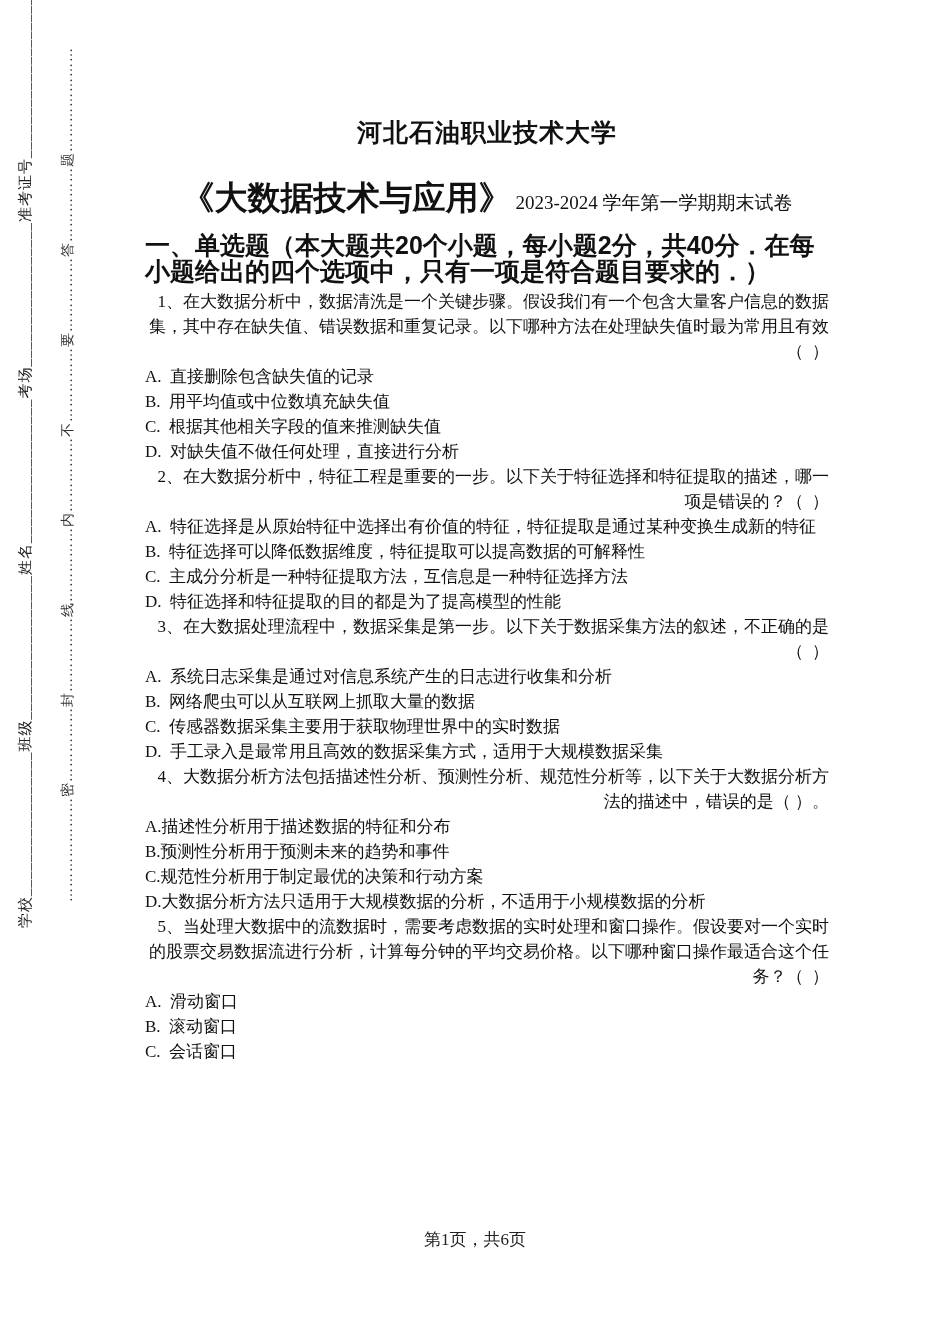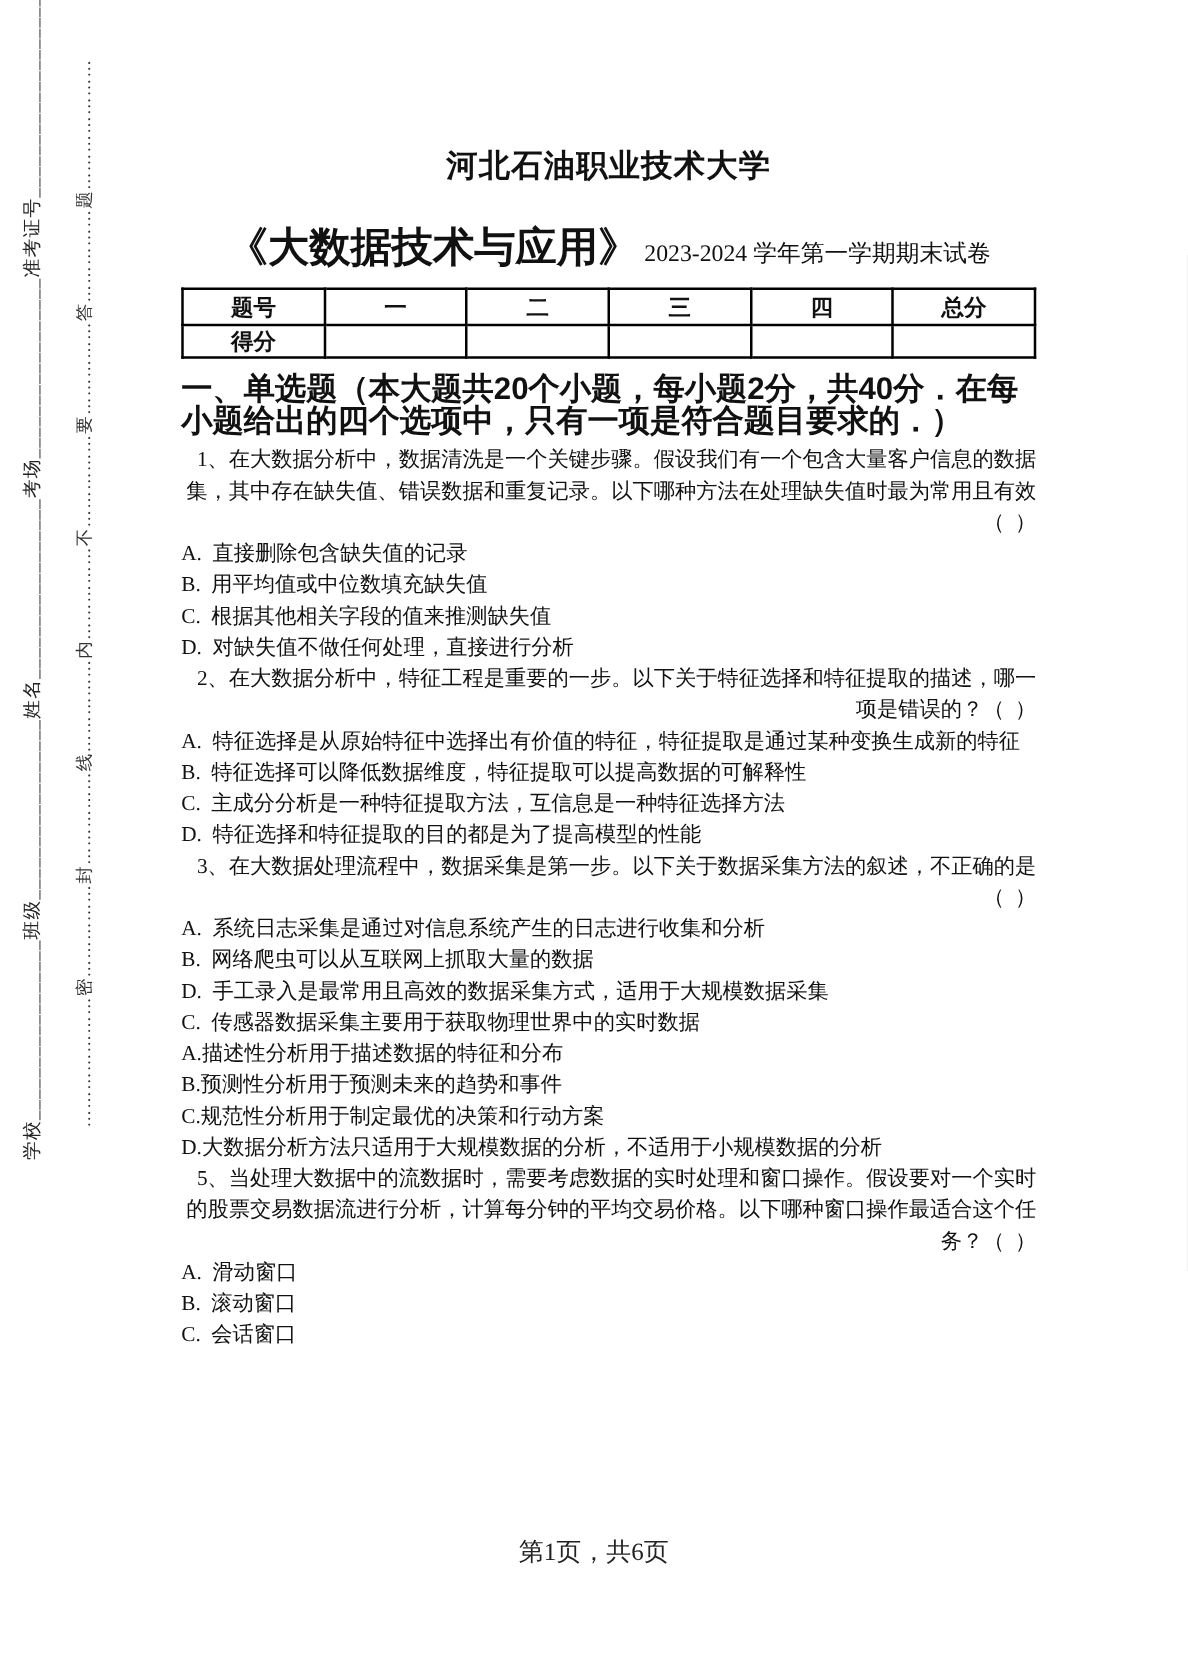--- a/index.html
+++ b/index.html
@@ -61,21 +61,21 @@
     font-size:25px;font-weight:bold;line-height:26px;
     font-family:"Liberation Sans", sans-serif;
     white-space:pre-wrap;
   }
   .question{font-size:17px;line-height:25px;}
   .question.first{margin-top:5px;}
   .stem{white-space:pre-wrap;text-align:right;}
   .option{white-space:pre-wrap;}
   .footer{
     position:absolute;left:0;top:1228px;width:100%;
-    text-align:center;font-size:20px;color:#222;
+    text-align:center;font-size:17px;color:#222;
     font-family:"Liberation Serif", serif;
   }
 </style>
 </head>
 <body>
 
 <div class="page">
 
   <div class="seal-labels">学校_________________班级_________________姓名_________________考场_________________准考证号______________________</div>
 
@@ -83,40 +83,20 @@
 
   <div class="content">
 
     <div class="title">河北石油职业技术大学</div>
 
     <div class="subtitle">
       <span class="course">《大数据技术与应用》</span>
       <span class="term">2023-2024 学年第一学期期末试卷</span>
     </div>
 
-    <table class="score-table">
-      <tbody>
-          <tr>
-        <td>题号</td>
-        <td>一</td>
-        <td>二</td>
-        <td>三</td>
-        <td>四</td>
-        <td>总分</td>
-      </tr>
-      <tr class="score-row">
-        <td>得分</td>
-        <td></td>
-        <td></td>
-        <td></td>
-        <td></td>
-        <td></td>
-      </tr>
-    </tbody>
-      </table>
 
     <div class="section-heading">一、单选题（本大题共20个小题，每小题2分，共40分．在每小题给出的四个选项中，只有一项是符合题目要求的．）</div>
 
     <div class="question first">
       <div class="stem">1、在大数据分析中，数据清洗是一个关键步骤。假设我们有一个包含大量客户信息的数据集，其中存在缺失值、错误数据和重复记录。以下哪种方法在处理缺失值时最为常用且有效（  ）</div>
       <div class="option">A.  直接删除包含缺失值的记录</div>
       <div class="option">B.  用平均值或中位数填充缺失值</div>
       <div class="option">C.  根据其他相关字段的值来推测缺失值</div>
       <div class="option">D.  对缺失值不做任何处理，直接进行分析</div>
     </div>
@@ -126,25 +106,26 @@
       <div class="option">A.  特征选择是从原始特征中选择出有价值的特征，特征提取是通过某种变换生成新的特征</div>
       <div class="option">B.  特征选择可以降低数据维度，特征提取可以提高数据的可解释性</div>
       <div class="option">C.  主成分分析是一种特征提取方法，互信息是一种特征选择方法</div>
       <div class="option">D.  特征选择和特征提取的目的都是为了提高模型的性能</div>
     </div>
 
     <div class="question">
       <div class="stem">3、在大数据处理流程中，数据采集是第一步。以下关于数据采集方法的叙述，不正确的是（  ）</div>
       <div class="option">A.  系统日志采集是通过对信息系统产生的日志进行收集和分析</div>
       <div class="option">B.  网络爬虫可以从互联网上抓取大量的数据</div>
+      <div class="option">C.  传感器数据采集主要用于获取物理世界中的实时数据</div>
       <div class="option">D.  手工录入是最常用且高效的数据采集方式，适用于大规模数据采集</div>
-      <div class="option">C.  传感器数据采集主要用于获取物理世界中的实时数据</div>
     </div>
 
     <div class="question">
+      <div class="stem">4、大数据分析方法包括描述性分析、预测性分析、规范性分析等，以下关于大数据分析方法的描述中，错误的是（ ）。</div>
       <div class="option">A.描述性分析用于描述数据的特征和分布</div>
       <div class="option">B.预测性分析用于预测未来的趋势和事件</div>
       <div class="option">C.规范性分析用于制定最优的决策和行动方案</div>
       <div class="option">D.大数据分析方法只适用于大规模数据的分析，不适用于小规模数据的分析</div>
     </div>
 
     <div class="question">
       <div class="stem">5、当处理大数据中的流数据时，需要考虑数据的实时处理和窗口操作。假设要对一个实时的股票交易数据流进行分析，计算每分钟的平均交易价格。以下哪种窗口操作最适合这个任务？（  ）</div>
       <div class="option">A.  滑动窗口</div>
       <div class="option">B.  滚动窗口</div>

